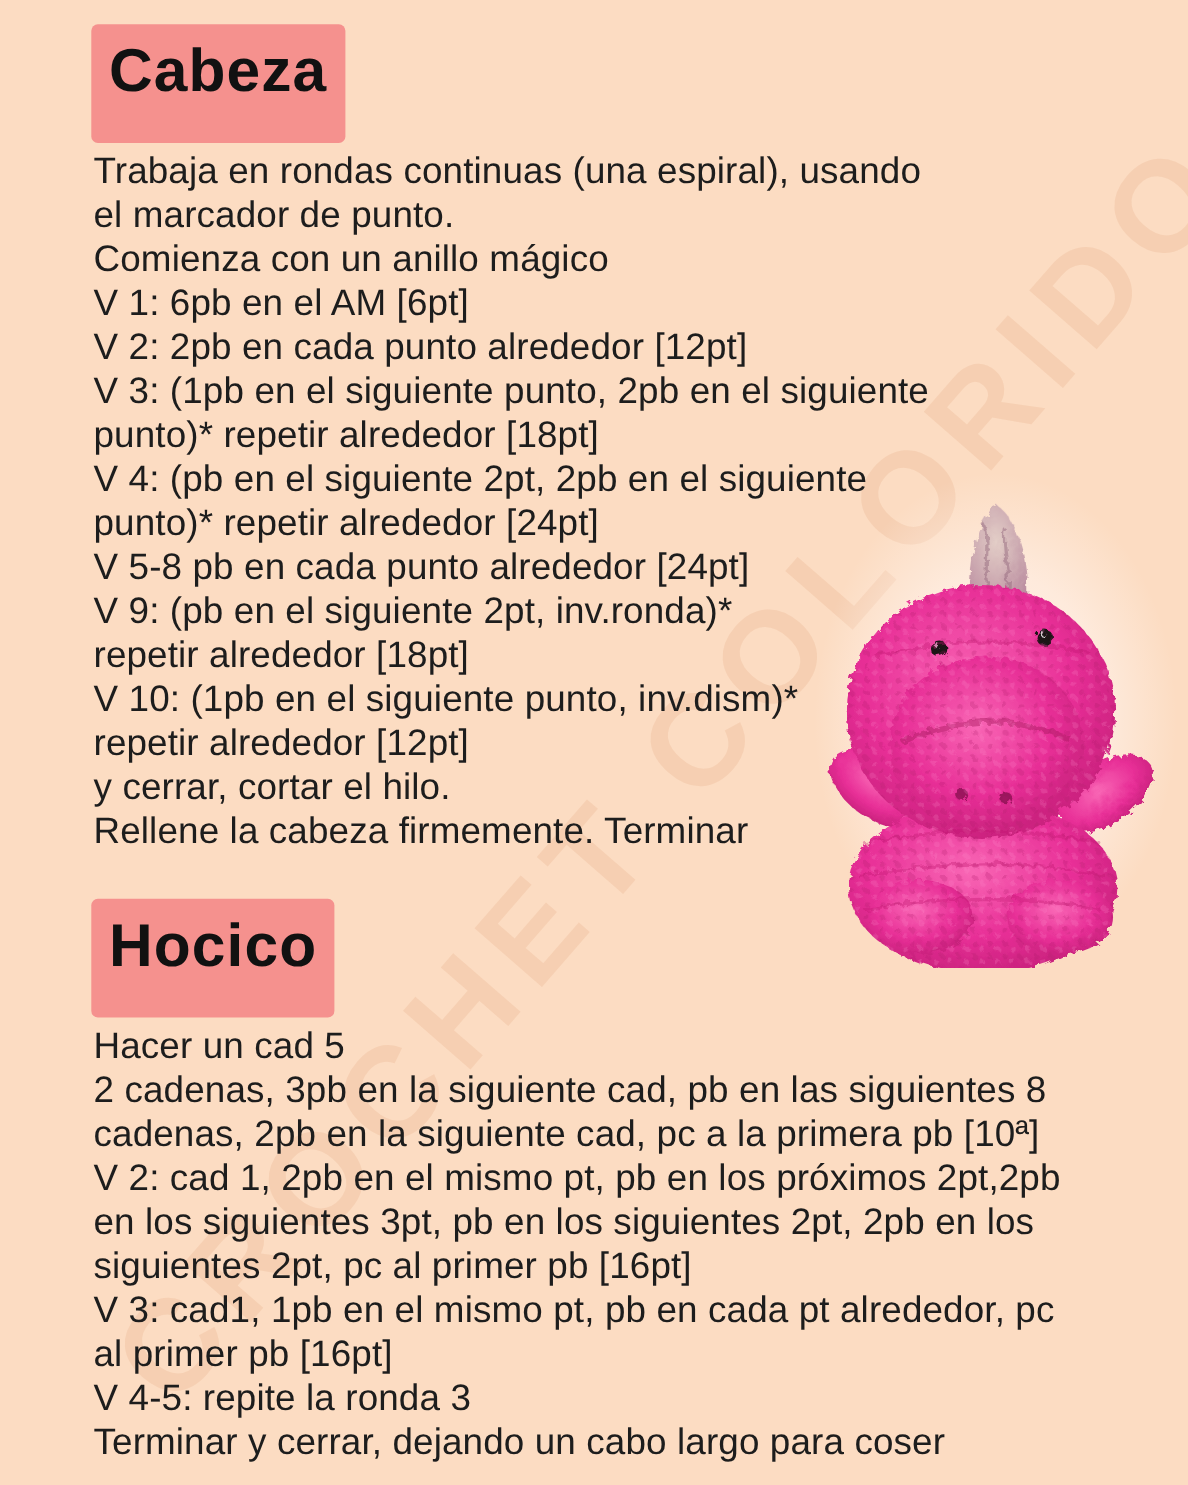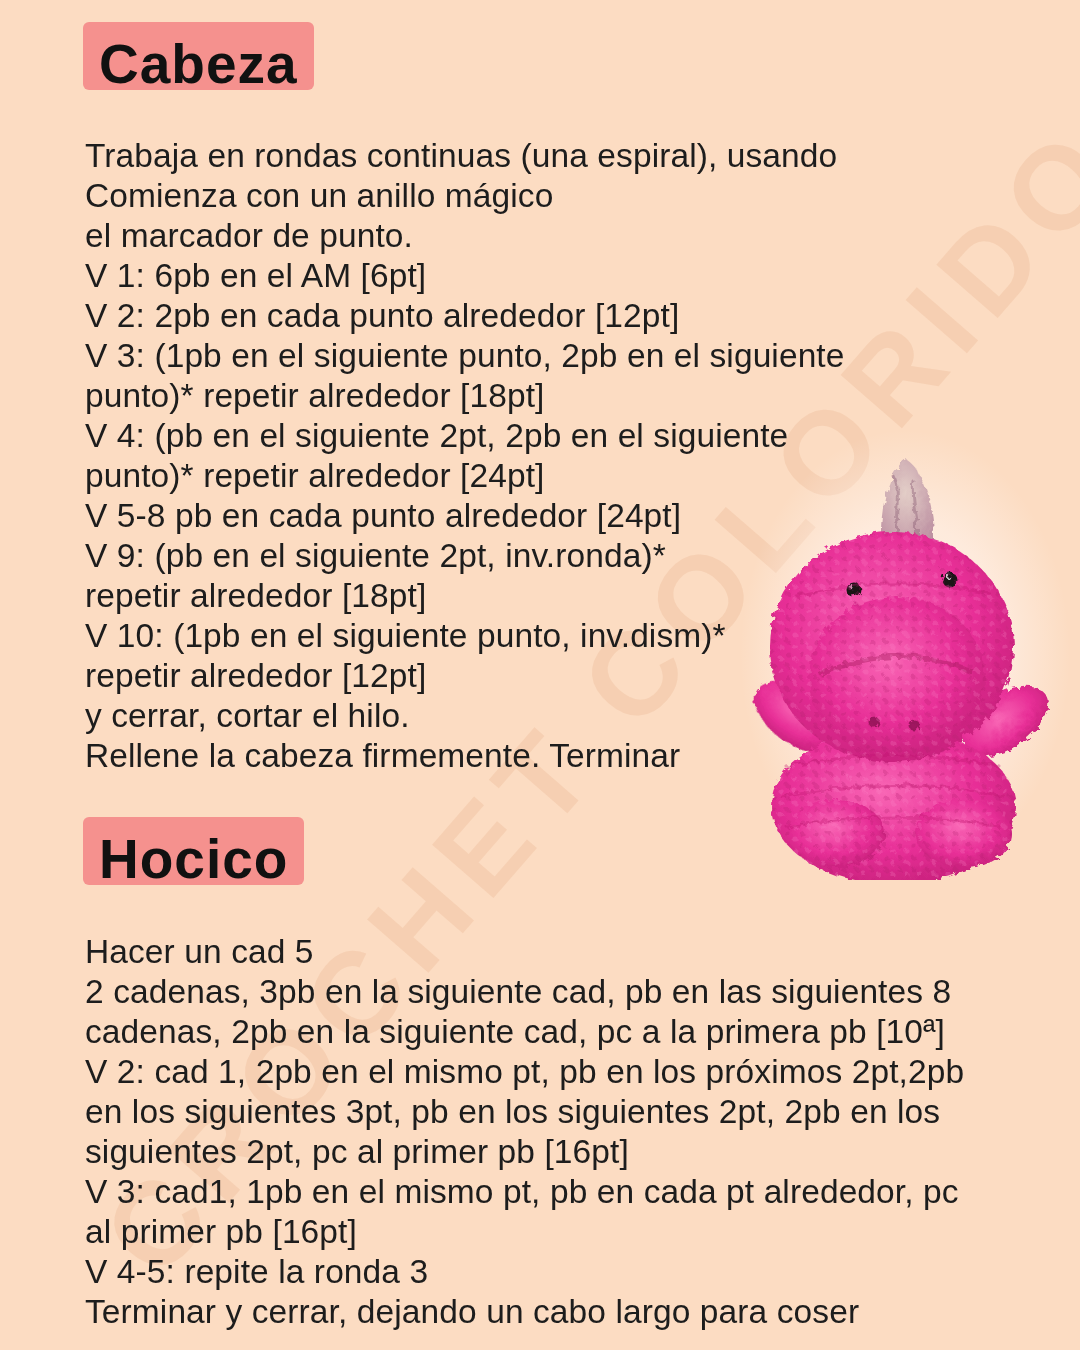--- a/index.html
+++ b/index.html
@@ -23,21 +23,21 @@
     transform:rotate(-49deg);
     transform-origin:50% 50%;
     user-select:none;
     pointer-events:none;
   }
   .section-header{
     position:absolute;
     left:83px;
     background:#f5918e;
     border-radius:6px;
-    height:68px;
+    height:108px;
     line-height:84px;
     padding:0 16px;
     font-size:55px;
     font-weight:bold;
     color:#111111;
     letter-spacing:1px;
     text-align:right;
   }
   .header-cabeza{top:22px;}
   .header-hocico{top:817px;}
@@ -62,22 +62,22 @@
 <body>
 
 <div class="page">
 
   <div class="watermark">CROCHET COLORIDO</div>
 
   <div class="section-header header-cabeza">Cabeza</div>
 
   <div class="body-lines lines-cabeza">
       <div class="line">Trabaja en rondas continuas (una espiral), usando</div>
+      <div class="line">el marcador de punto.</div>
       <div class="line">Comienza con un anillo mágico</div>
-      <div class="line">el marcador de punto.</div>
       <div class="line">V 1: 6pb en el AM [6pt]</div>
       <div class="line">V 2: 2pb en cada punto alrededor [12pt]</div>
       <div class="line">V 3: (1pb en el siguiente punto, 2pb en el siguiente</div>
       <div class="line">punto)* repetir alrededor [18pt]</div>
       <div class="line">V 4: (pb en el siguiente 2pt, 2pb en el siguiente</div>
       <div class="line">punto)* repetir alrededor [24pt]</div>
       <div class="line">V 5-8 pb en cada punto alrededor [24pt]</div>
       <div class="line">V 9: (pb en el siguiente 2pt, inv.ronda)*</div>
       <div class="line">repetir alrededor [18pt]</div>
       <div class="line">V 10: (1pb en el siguiente punto, inv.dism)*</div>

